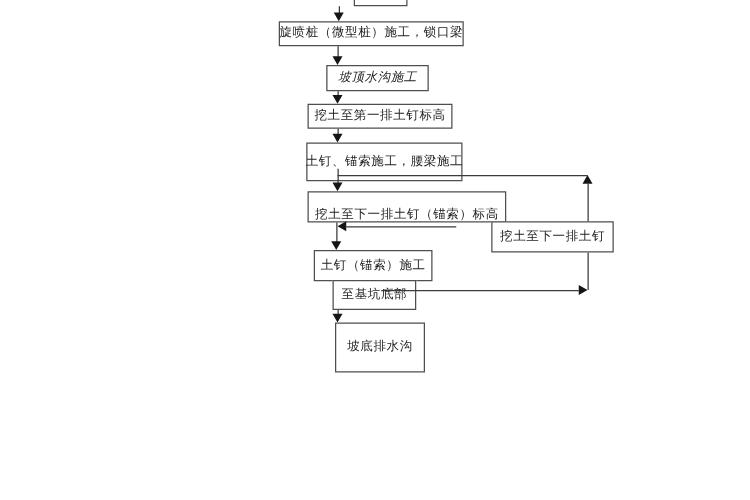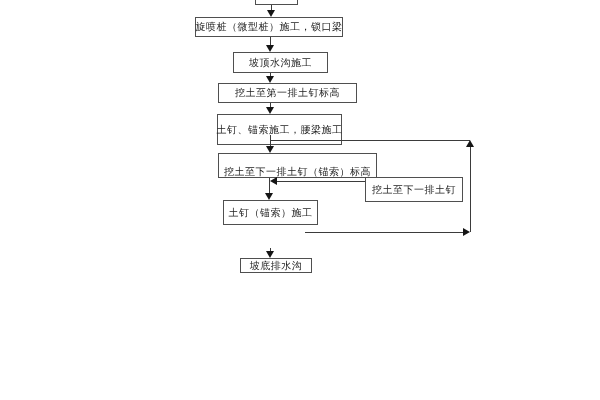--- a/index.html
+++ b/index.html
@@ -4,21 +4,21 @@
 <style>
   html,body{margin:0;padding:0;background:#ffffff;}
   #canvas{
     position:relative;width:600px;height:400px;background:#ffffff;
     overflow:hidden;font-family:"DejaVu Sans","Liberation Sans",sans-serif;
   }
   .node{
     position:absolute;box-sizing:border-box;
     border:1px solid #4f4f4f;background:#ffffff;color:#1c1c1c;
     display:flex;align-items:center;justify-content:center;
-    font-size:10px;line-height:1;white-space:nowrap;letter-spacing:0.5px;
+    font-size:10px;line-height:1;white-space:nowrap;letter-spacing:0.5px;margin-left:28px;
   }
   .vline{position:absolute;width:1px;background:#3b3b3b;}
   .hline{position:absolute;height:1px;background:#3b3b3b;}
   .ah{position:absolute;width:0;height:0;}
   .ah-down{border-left:4px solid transparent;border-right:4px solid transparent;border-top:7px solid #151515;}
   .ah-up{border-left:4px solid transparent;border-right:4px solid transparent;border-bottom:7px solid #151515;}
   .ah-left{border-top:4px solid transparent;border-bottom:4px solid transparent;border-right:7px solid #151515;}
   .ah-right{border-top:4px solid transparent;border-bottom:4px solid transparent;border-left:7px solid #151515;}
 </style>
 </head>
@@ -33,28 +33,28 @@
   <div class="vline" style="left:271px;top:5px;height:7px;"></div>
   <div class="ah ah-down" style="left:267px;top:10px;"></div>
 
   <div class="node" style="left:195px;top:17px;width:148px;height:20px;">
     <span>旋喷桩（微型桩）施工，锁口梁</span>
   </div>
 
   <div class="vline" style="left:270px;top:37px;height:9px;"></div>
   <div class="ah ah-down" style="left:266px;top:45px;"></div>
 
-  <div class="node" style="left:233px;top:52px;width:95px;height:21px;">
+  <div class="node" style="left:233px;top:52px;width:82px;height:21px;font-style:italic;">
     <span>坡顶水沟施工</span>
   </div>
 
   <div class="vline" style="left:270px;top:73px;height:4px;"></div>
   <div class="ah ah-down" style="left:266px;top:76px;"></div>
 
-  <div class="node" style="left:218px;top:83px;width:139px;height:20px;">
+  <div class="node" style="left:218px;top:83px;width:116px;height:20px;">
     <span>挖土至第一排土钉标高</span>
   </div>
 
   <div class="vline" style="left:270px;top:103px;height:5px;"></div>
   <div class="ah ah-down" style="left:266px;top:107px;"></div>
 
   <div class="node" style="left:217px;top:114px;width:125px;height:31px;">
     <span>土钉、锚索施工，腰梁施工</span>
   </div>
 
@@ -75,24 +75,27 @@
   <div class="hline" style="left:277px;top:181px;width:88px;"></div>
 
   <div class="node" style="left:365px;top:177px;width:98px;height:25px;">
     <span>挖土至下一排土钉</span>
   </div>
 
   <div class="node" style="left:223px;top:200px;width:95px;height:25px;justify-content:center;">
     <span>土钉（锚索）施工</span>
   </div>
 
+  <div class="node" style="left:238px;top:224px;width:67px;height:24px;">
+    <span>至基坑底部</span>
+  </div>
 
   <div class="hline" style="left:305px;top:232px;width:158px;"></div>
   <div class="ah ah-right" style="left:463px;top:228px;"></div>
 
   <div class="vline" style="left:270px;top:248px;height:4px;"></div>
   <div class="ah ah-down" style="left:266px;top:251px;"></div>
 
-  <div class="node" style="left:240px;top:258px;width:72px;height:15px;">
+  <div class="node" style="left:240px;top:258px;width:72px;height:40px;">
     <span>坡底排水沟</span>
   </div>
 
 </div>
 
 </body></html>

